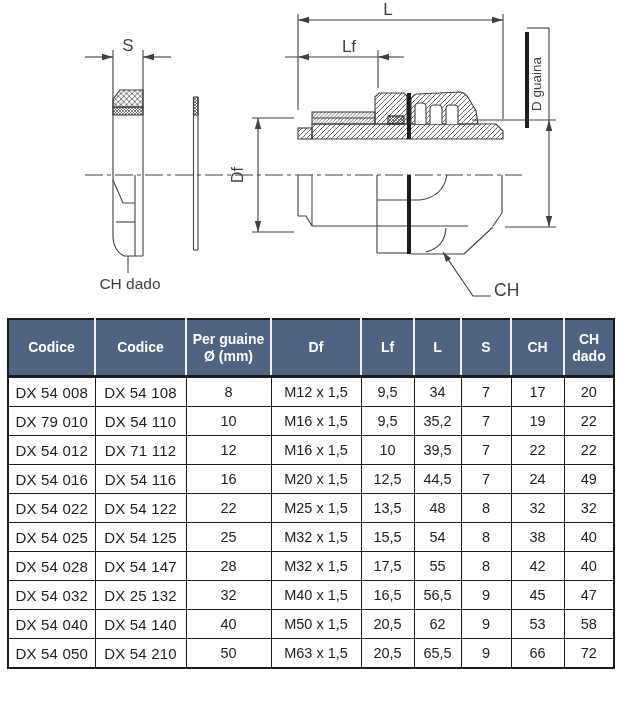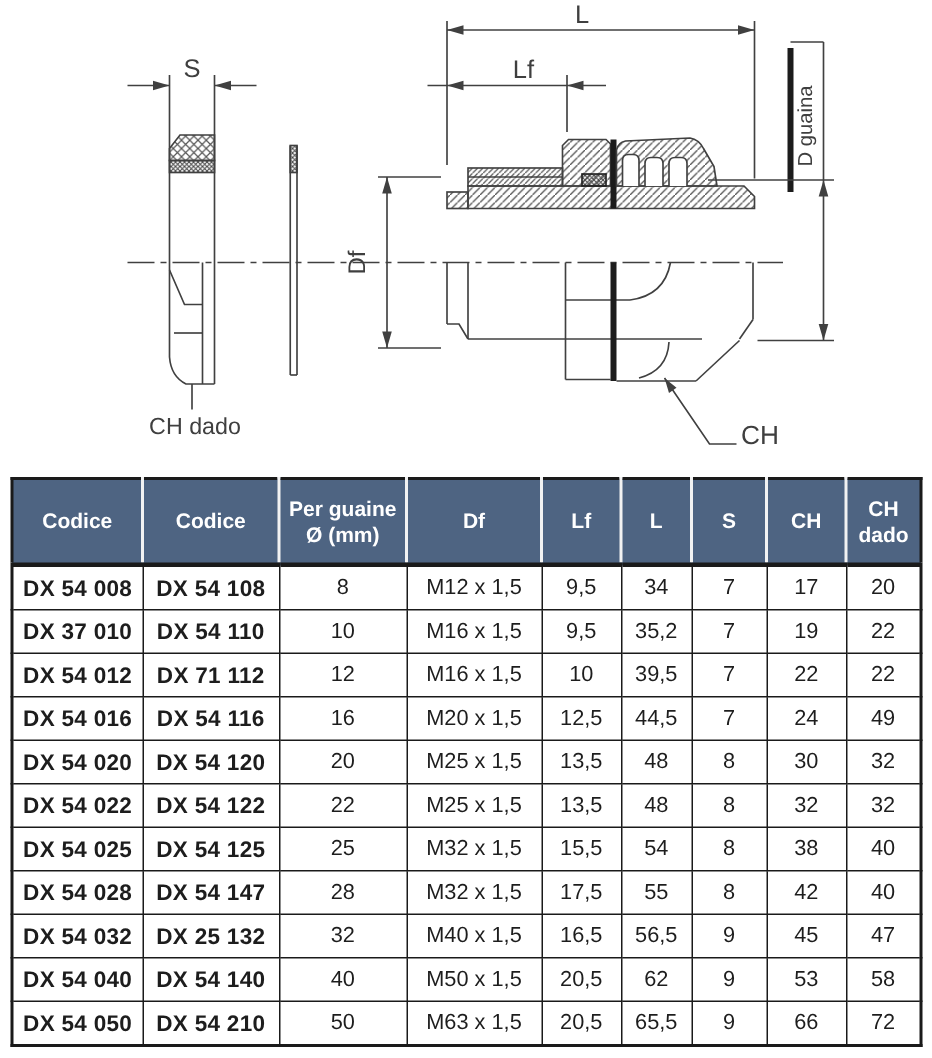--- a/index.html
+++ b/index.html
@@ -23,21 +23,21 @@
     vertical-align:middle;text-align:center;
     border-bottom:3px solid #1a1a1a;
   }
   table.dims th + th{border-left:2px solid #f2f2f2;}
   table.dims td{
     border:1px solid #1a1a1a;
     height:28px;padding:0 2px;
     text-align:center;vertical-align:middle;
     font-size:14.5px;color:#1d1d1d;
   }
-  table.dims td:nth-child(-n+2){font-weight:bold;font-size:15px;letter-spacing:.2px;}
+  table.dims td:nth-child(-n+2){font-weight:normal;font-size:15px;letter-spacing:.2px;}
 </style>
 </head>
 <body>
 
 <div class="page">
 
   <div class="diagram">
     <svg width="621" height="312" viewBox="0 0 621 312" xmlns="http://www.w3.org/2000/svg">
       <defs>
         <pattern id="h1" width="5" height="5" patternUnits="userSpaceOnUse">
@@ -200,21 +200,21 @@
           <td>8</td>
           <td>M12 x 1,5</td>
           <td>9,5</td>
           <td>34</td>
           <td>7</td>
           <td>17</td>
           <td>20</td>
         </tr>
 
         <tr>
-          <td>DX 37 010</td>
+          <td>DX 79 010</td>
           <td>DX 54 110</td>
           <td>10</td>
           <td>M16 x 1,5</td>
           <td>9,5</td>
           <td>35,2</td>
           <td>7</td>
           <td>19</td>
           <td>22</td>
         </tr>
 
@@ -235,31 +235,20 @@
           <td>DX 54 116</td>
           <td>16</td>
           <td>M20 x 1,5</td>
           <td>12,5</td>
           <td>44,5</td>
           <td>7</td>
           <td>24</td>
           <td>49</td>
         </tr>
 
-        <tr>
-          <td>DX 54 020</td>
-          <td>DX 54 120</td>
-          <td>20</td>
-          <td>M25 x 1,5</td>
-          <td>13,5</td>
-          <td>48</td>
-          <td>8</td>
-          <td>30</td>
-          <td>32</td>
-        </tr>
 
         <tr>
           <td>DX 54 022</td>
           <td>DX 54 122</td>
           <td>22</td>
           <td>M25 x 1,5</td>
           <td>13,5</td>
           <td>48</td>
           <td>8</td>
           <td>32</td>

